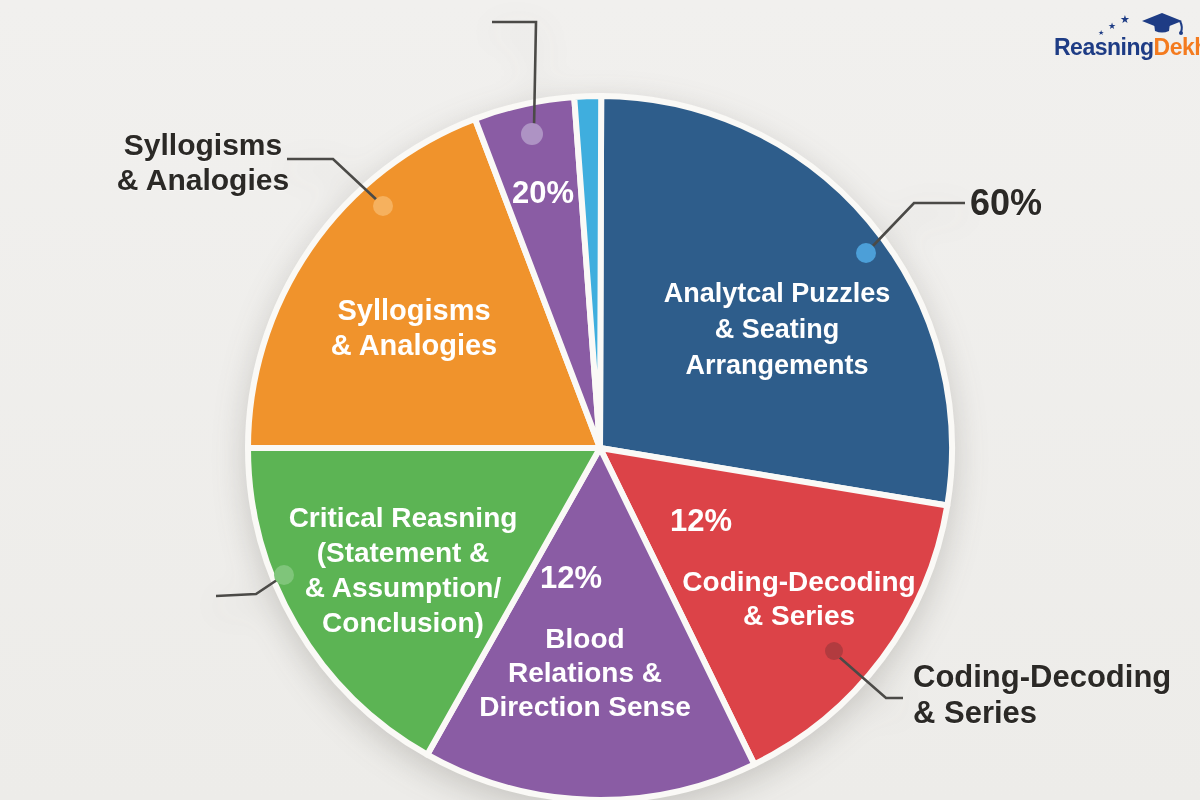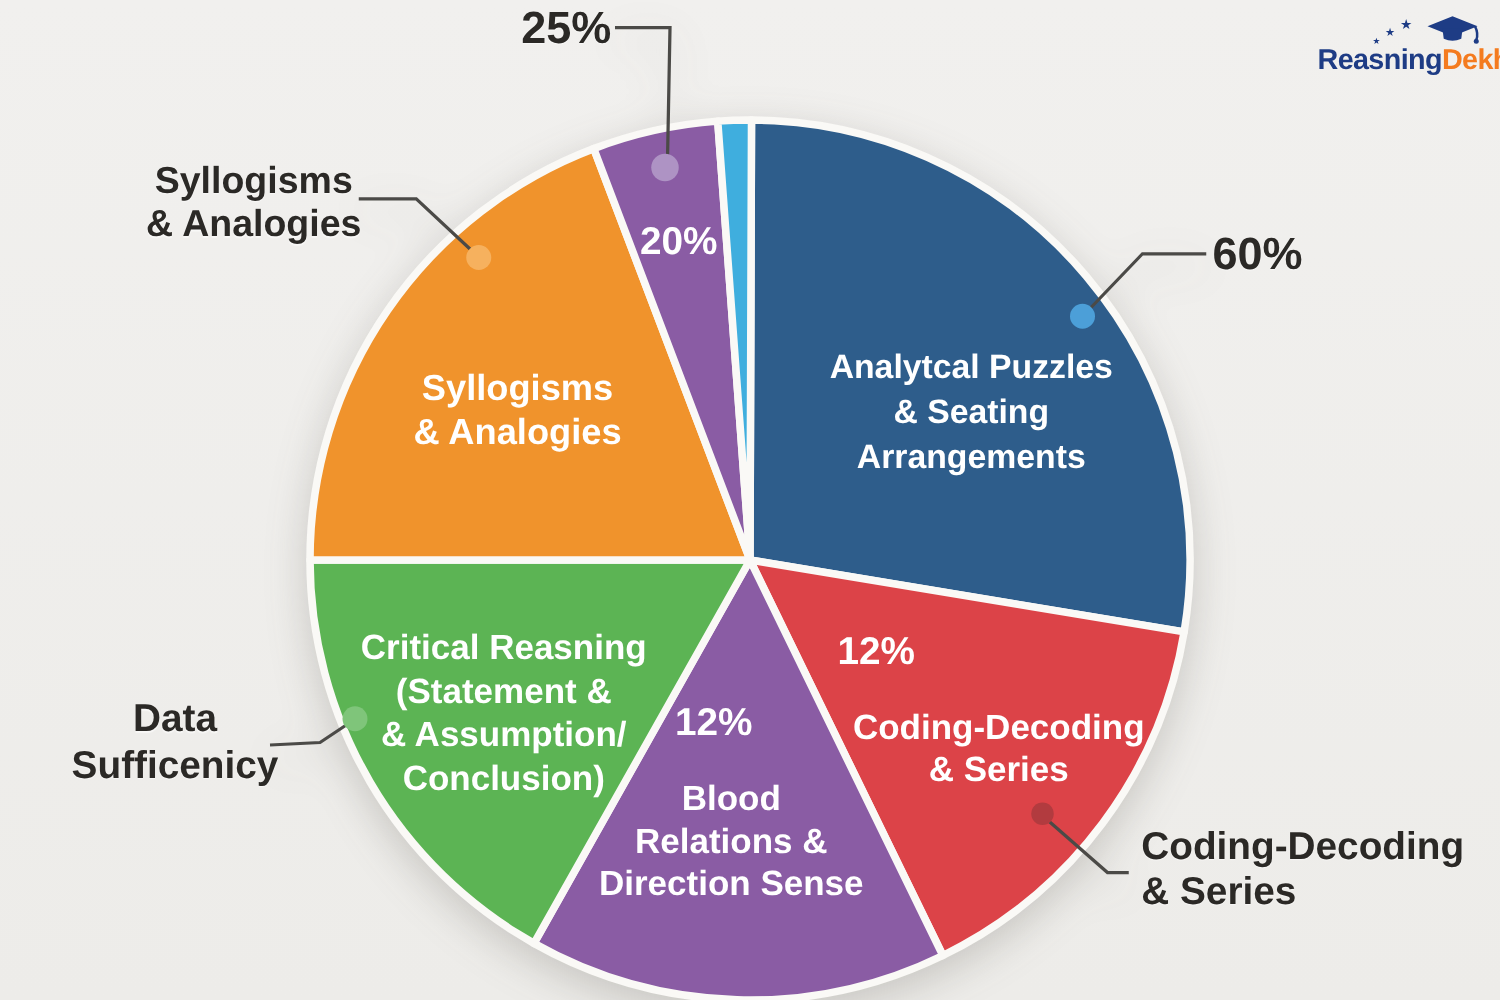--- a/index.html
+++ b/index.html
@@ -55,29 +55,26 @@
       <text x="777" font-size="27"><tspan x="777" y="302">Analytcal Puzzles</tspan><tspan x="777" y="338">&amp; Seating</tspan><tspan x="777" y="374">Arrangements</tspan></text>
       <text x="701" font-size="31"><tspan x="701" y="531">12%</tspan></text>
       <text x="799" font-size="28"><tspan x="799" y="591">Coding-Decoding</tspan><tspan x="799" y="625">&amp; Series</tspan></text>
       <text x="571" font-size="31"><tspan x="571" y="588">12%</tspan></text>
       <text x="585" font-size="28"><tspan x="585" y="648">Blood</tspan><tspan x="585" y="682">Relations &amp;</tspan><tspan x="585" y="716">Direction Sense</tspan></text>
       <text x="403" font-size="28"><tspan x="403" y="527">Critical Reasning</tspan><tspan x="403" y="562">(Statement &amp;</tspan><tspan x="403" y="597">&amp; Assumption/</tspan><tspan x="403" y="632">Conclusion)</tspan></text>
       <text x="414" font-size="29"><tspan x="414" y="320">Syllogisms</tspan><tspan x="414" y="355">&amp; Analogies</tspan></text>
       <text x="543" font-size="31"><tspan x="543" y="203">20%</tspan></text>
     </svg>
 
-  <div class="outside-label" id="lbl-25">25%</div>
 
   <div class="outside-label" id="lbl-15">60%</div>
 
   <div class="outside-label" id="lbl-syllogisms">Syllogisms
 &amp; Analogies</div>
 
-  <div class="outside-label" id="lbl-data">Data
-Sufficenicy</div>
 
   <div class="outside-label" id="lbl-coding">Coding-Decoding
 &amp; Series</div>
 
   <div class="logo">
     <svg class="logo-decor" width="118" height="26" viewBox="0 0 118 26">
       <text x="28" y="25" font-size="7" fill="#1E3C85" font-family="DejaVu Sans, sans-serif">★</text>
       <text x="38" y="19" font-size="9" fill="#1E3C85" font-family="DejaVu Sans, sans-serif">★</text>
       <text x="50" y="13" font-size="11" fill="#1E3C85" font-family="DejaVu Sans, sans-serif">★</text>
       <polygon points="72,11 92,3 112,11 92,19" fill="#1E3C85"></polygon>

